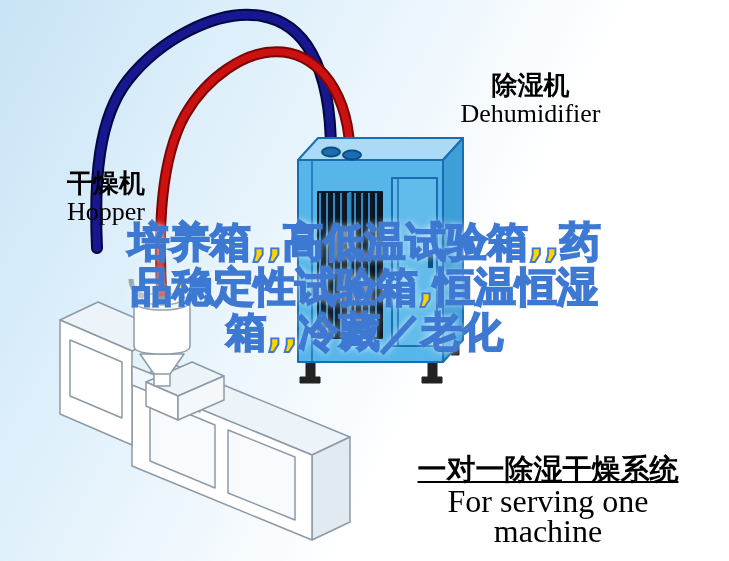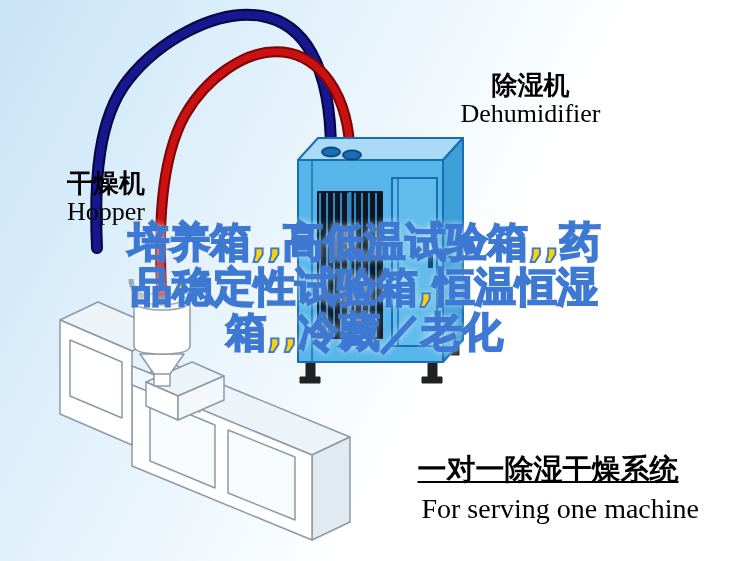--- a/index.html
+++ b/index.html
@@ -16,21 +16,21 @@
   #hopper-label{left:41px;top:168px;width:130px;}
   #headline{
     position:absolute;left:0;top:220px;width:100%;text-align:center;
     font-size:41px;font-weight:bold;line-height:45px;
     color:#ffd200;-webkit-text-stroke:1.9px #3d79d2;
     text-shadow:0 0 7px rgba(255,255,255,.95), 0 0 2px rgba(61,121,210,.35);
     letter-spacing:0px;
   }
   #caption{left:397px;top:452px;width:302px;}
   #caption .cap-zh{font-size:29px;font-weight:bold;line-height:34px;text-decoration:underline;}
-  #caption .cap-en{font-family:"Liberation Serif","DejaVu Serif",serif;font-size:28px;line-height:30px;margin-top:8px;text-align:right;}
+  #caption .cap-en{font-family:"Liberation Serif","DejaVu Serif",serif;font-size:32px;line-height:30px;margin-top:0;}
 </style>
 </head>
 <body>
 
 <div id="stage">
 
   <svg id="diagram" viewBox="0 0 729 561" xmlns="http://www.w3.org/2000/svg">
     <defs>
       <pattern id="vents" width="7" height="10" patternUnits="userSpaceOnUse">
         <rect x="0" y="0" width="7" height="10" fill="#0a1622"></rect>

